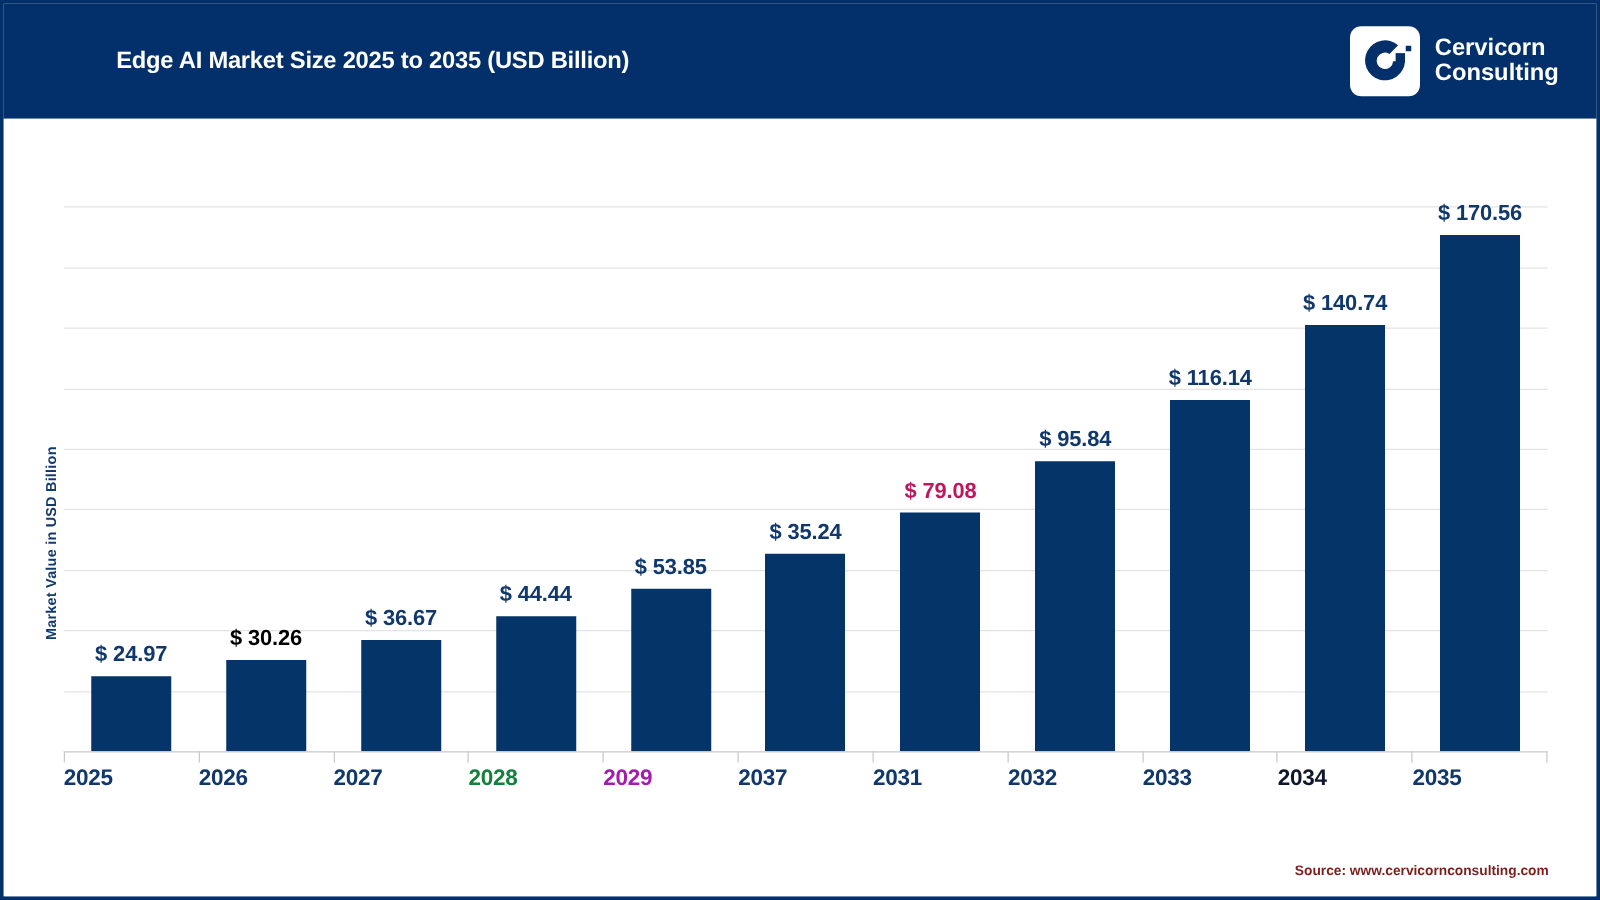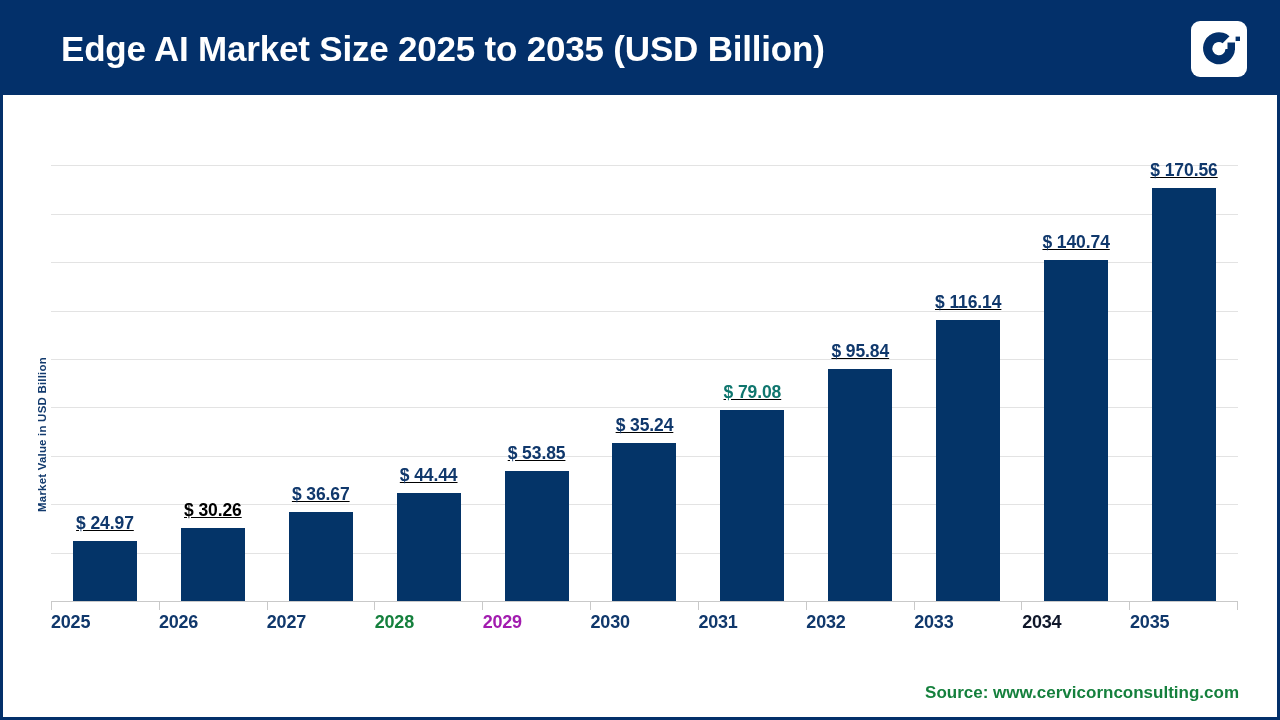--- a/index.html
+++ b/index.html
@@ -22,24 +22,25 @@
     left: 0; top: 0;
     width: 1274px; height: 92px;
     background: #03306a;
     display: flex;
     align-items: center;
     justify-content: space-between;
     padding: 0 20px 0 58px;
   }
   #title {
     color: #ffffff;
-    font-size: 35px;
+    font-size: 19px;
     font-weight: bold;
     letter-spacing: -0.2px;
     white-space: nowrap;
+    margin-left: 32px;
   }
   #brand {
     display: flex;
     align-items: center;
     gap: 12px;
     padding-right: 10px;
   }
   #logo-mark {
     width: 56px; height: 56px;
     background: #ffffff;
@@ -96,21 +97,20 @@
     align-items: flex-end;
   }
   .bar-slot {
     flex: 1 1 0;
     height: 100%;
     position: relative;
     display: flex;
     flex-direction: column;
     justify-content: flex-end;
     align-items: center;
-    text-decoration: underline;
   }
   .bar-value {
     color: #10386c;
     font-size: 17.5px;
     font-weight: bold;
     margin-bottom: 7px;
     white-space: nowrap;
     letter-spacing: -0.1px;
   }
   .bar {
@@ -145,40 +145,44 @@
     flex: 1 1 0;
     text-align: left;
     color: #10386c;
     font-size: 18px;
     font-weight: bold;
     letter-spacing: -0.2px;
   }
   #source {
     position: absolute;
     right: 38px; bottom: 14px;
-    color: #15803d;
-    font-size: 17px;
+    color: #7f1d1d;
+    font-size: 11px;
     font-weight: bold;
     white-space: nowrap;
   }
 </style>
 </head>
 <body>
 
 <div id="page">
 
   <div id="header">
     <div id="title">Edge AI Market Size 2025 to 2035 (USD Billion)</div>
     <div id="brand">
       <div id="logo-mark">
         <svg width="56" height="56" viewBox="0 0 56 56" aria-hidden="true">
           <path d="M38.5 15.2 A16 16 0 1 0 44 28 L34.5 28 A6.6 6.6 0 1 1 31.6 22.2 Z" fill="#03306a"></path>
           <rect x="36.5" y="21.5" width="7.5" height="7.5" fill="#03306a"></rect>
           <rect x="44.6" y="15.6" width="4.4" height="4.4" fill="#03306a"></rect>
         </svg>
+      </div>
+      <div id="brand-text">
+        <span>Cervicorn</span>
+        <span>Consulting</span>
       </div>
     </div>
   </div>
 
   <div id="chart">
     <div id="ylabel">Market Value in USD Billion</div>
     <div id="plot">
         <div class="gridline" style="top: 48px; background: rgb(227, 227, 227);"></div>
         <div class="gridline" style="top: 97px; background: rgb(227, 227, 227);"></div>
         <div class="gridline" style="top: 145px; background: rgb(227, 227, 227);"></div>
@@ -208,21 +212,21 @@
         </div>
         <div class="bar-slot">
           <div class="bar-value" style="color: rgb(16, 56, 108);">$ 53.85</div>
           <div class="bar" style="height: 130.317px; background: rgb(4, 52, 104);"></div>
         </div>
         <div class="bar-slot">
           <div class="bar-value" style="color: rgb(16, 56, 108);">$ 35.24</div>
           <div class="bar" style="height: 157.929px; background: rgb(4, 52, 104);"></div>
         </div>
         <div class="bar-slot">
-          <div class="bar-value" style="color: #0f766e; text-align: right;">$ 79.08</div>
+          <div class="bar-value" style="color: #be185d; text-align: right;">$ 79.08</div>
           <div class="bar" style="height: 191.374px; background: rgb(4, 52, 104);"></div>
         </div>
         <div class="bar-slot">
           <div class="bar-value" style="color: rgb(16, 56, 108); margin-top: 16px;">$ 95.84</div>
           <div class="bar" style="height: 231.933px; background: rgb(4, 52, 104);"></div>
         </div>
         <div class="bar-slot">
           <div class="bar-value" style="color: rgb(16, 56, 108);">$ 116.14</div>
           <div class="bar" style="height: 281.059px; background: rgb(4, 52, 104);"></div>
         </div>
@@ -248,21 +252,21 @@
         <div class="tick-cell"></div>
         <div class="tick-cell"></div>
         <div class="tick-cell"></div>
       </div>
     <div id="xlabels">
         <div class="xlabel" style="color: rgb(16, 56, 108);">2025</div>
         <div class="xlabel" style="color: rgb(16, 56, 108);">2026</div>
         <div class="xlabel" style="color: rgb(16, 56, 108);">2027</div>
         <div class="xlabel" style="color: #15803d;">2028</div>
         <div class="xlabel" style="color: #a21caf;">2029</div>
-        <div class="xlabel" style="color: rgb(16, 56, 108);">2030</div>
+        <div class="xlabel" style="color: rgb(16, 56, 108);">2037</div>
         <div class="xlabel" style="color: rgb(16, 56, 108);">2031</div>
         <div class="xlabel" style="color: rgb(16, 56, 108);">2032</div>
         <div class="xlabel" style="color: rgb(16, 56, 108);">2033</div>
         <div class="xlabel" style="color: #0f172a;">2034</div>
         <div class="xlabel" style="color: rgb(16, 56, 108);">2035</div>
       </div>
     <div id="source">Source: www.cervicornconsulting.com</div>
   </div>
 
 </div>

